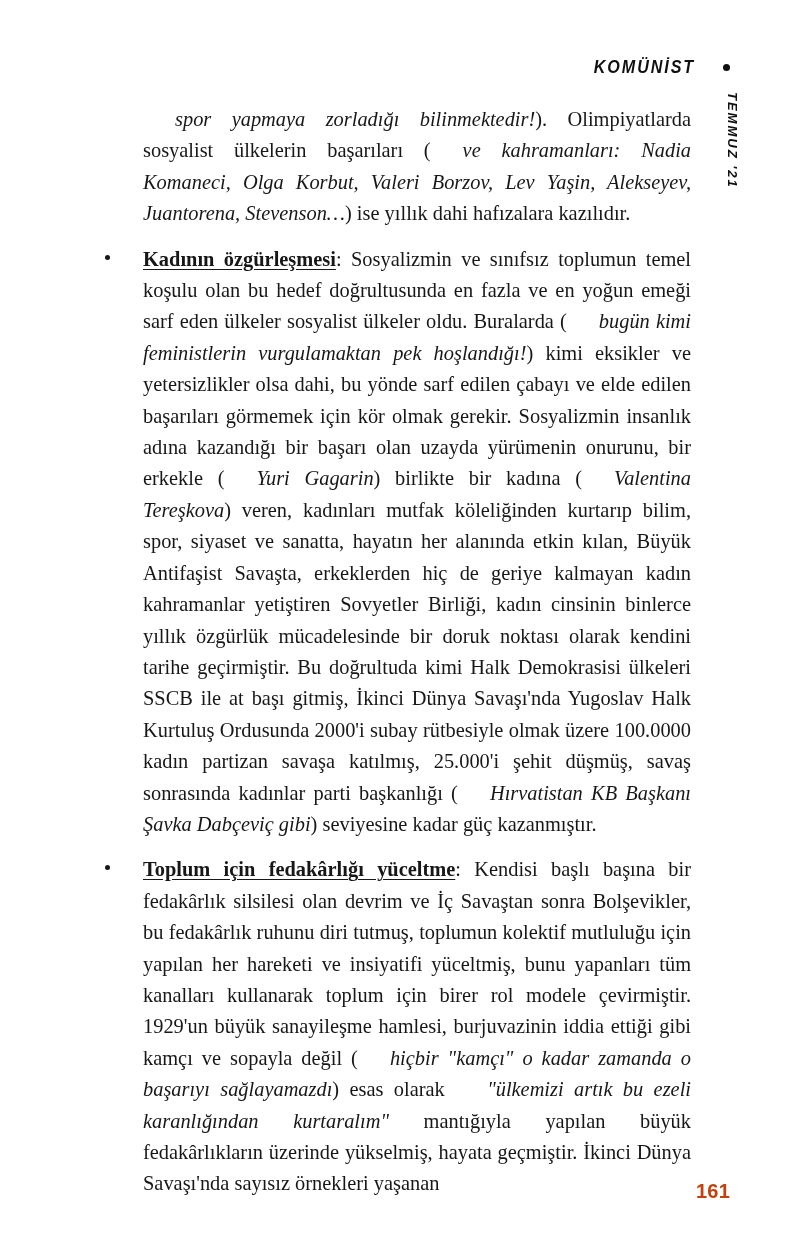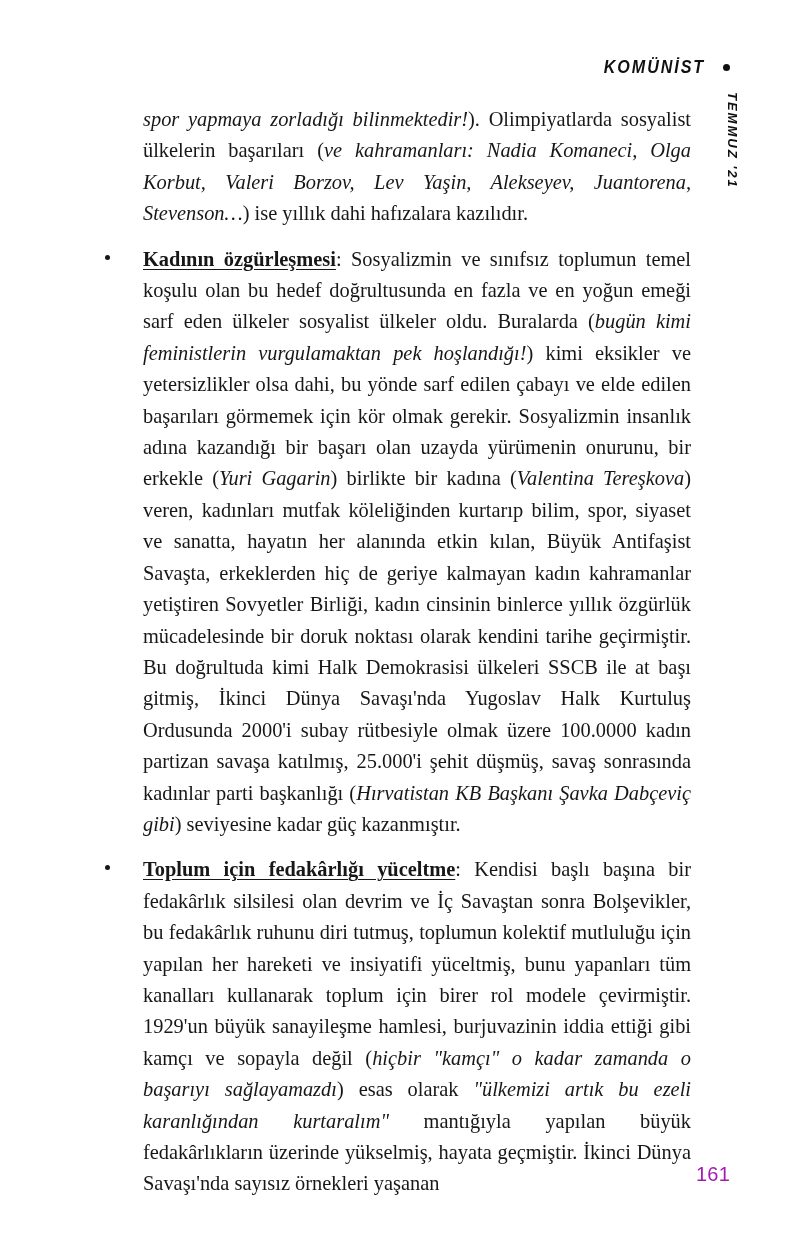--- a/index.html
+++ b/index.html
@@ -25,21 +25,21 @@
     height: 1241px;
   }
 
   
   .running-head {
     position: absolute;
     top: 57px;
     right: 68px;
     display: flex;
     align-items: center;
-    gap: 18px;
+    gap: 28px;
     white-space: nowrap;
   }
   .running-head-title {
     font-family: "Liberation Sans", "DejaVu Sans", sans-serif;
     font-weight: 700;
     font-style: italic;
     font-size: 17.5px;
     letter-spacing: 2.1px;
     color: #101010;
     transform: scaleX(0.92);
@@ -112,32 +112,33 @@
   }
 
   .u-underline {
     text-decoration: underline;
     text-underline-offset: 2.5px;
     text-decoration-thickness: from-font;
     font-weight: bold;
   }
   .it {
     font-style: italic;
+    margin-left: 32px;
   }
 
   
   .folio {
     position: absolute;
     right: 68px;
-    bottom: 55px;
+    bottom: 38px;
     font-family: "Liberation Sans", "DejaVu Sans", sans-serif;
-    font-weight: 400;
+    font-weight: 700;
     font-size: 20px;
     letter-spacing: 0.2px;
-    color: #a21caf;
+    color: #c2410c;
   }
 </style>
 </head>
 <body>
 
 <div class="page">
 
   <div class="running-head">
     <span class="running-head-title">KOMÜNİST</span>
     <span class="running-head-dot"></span>

